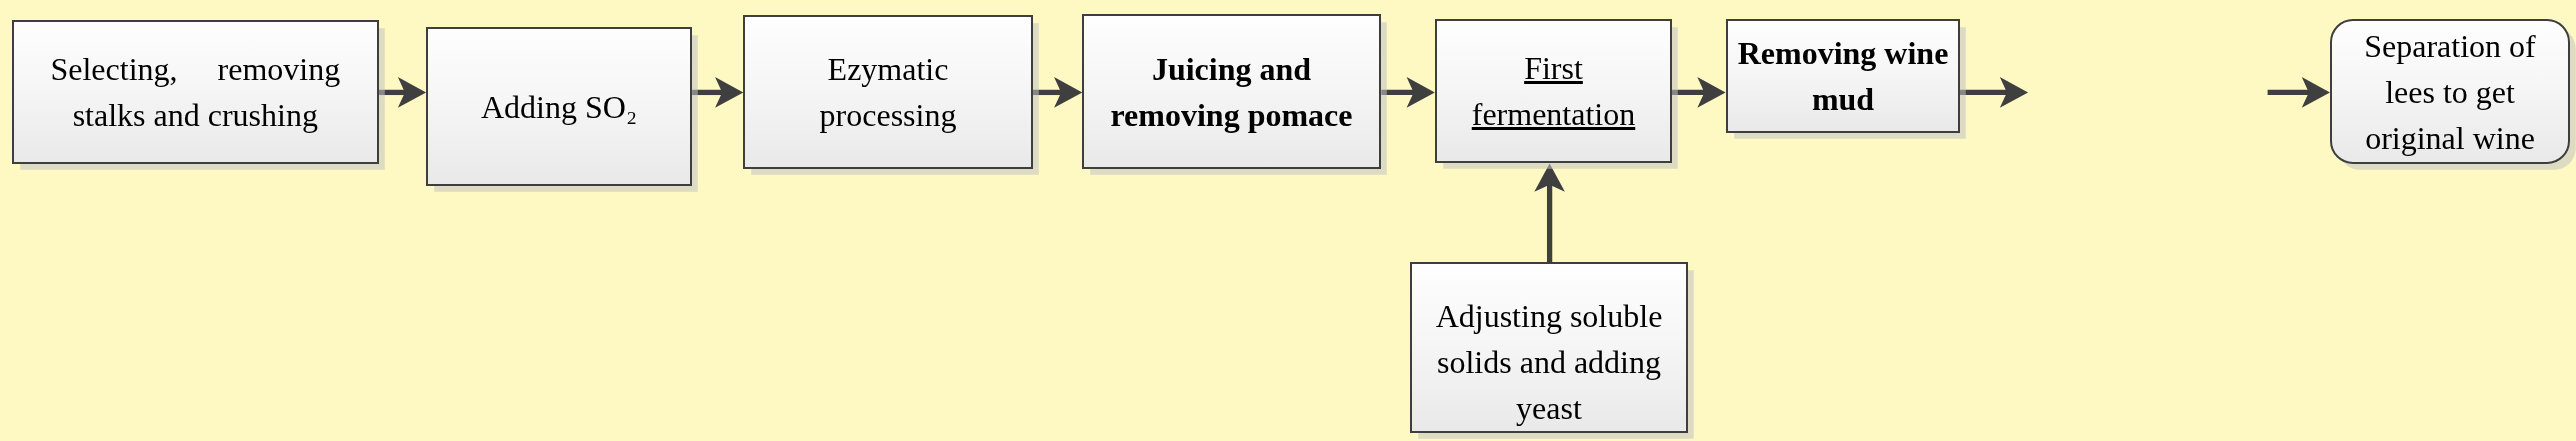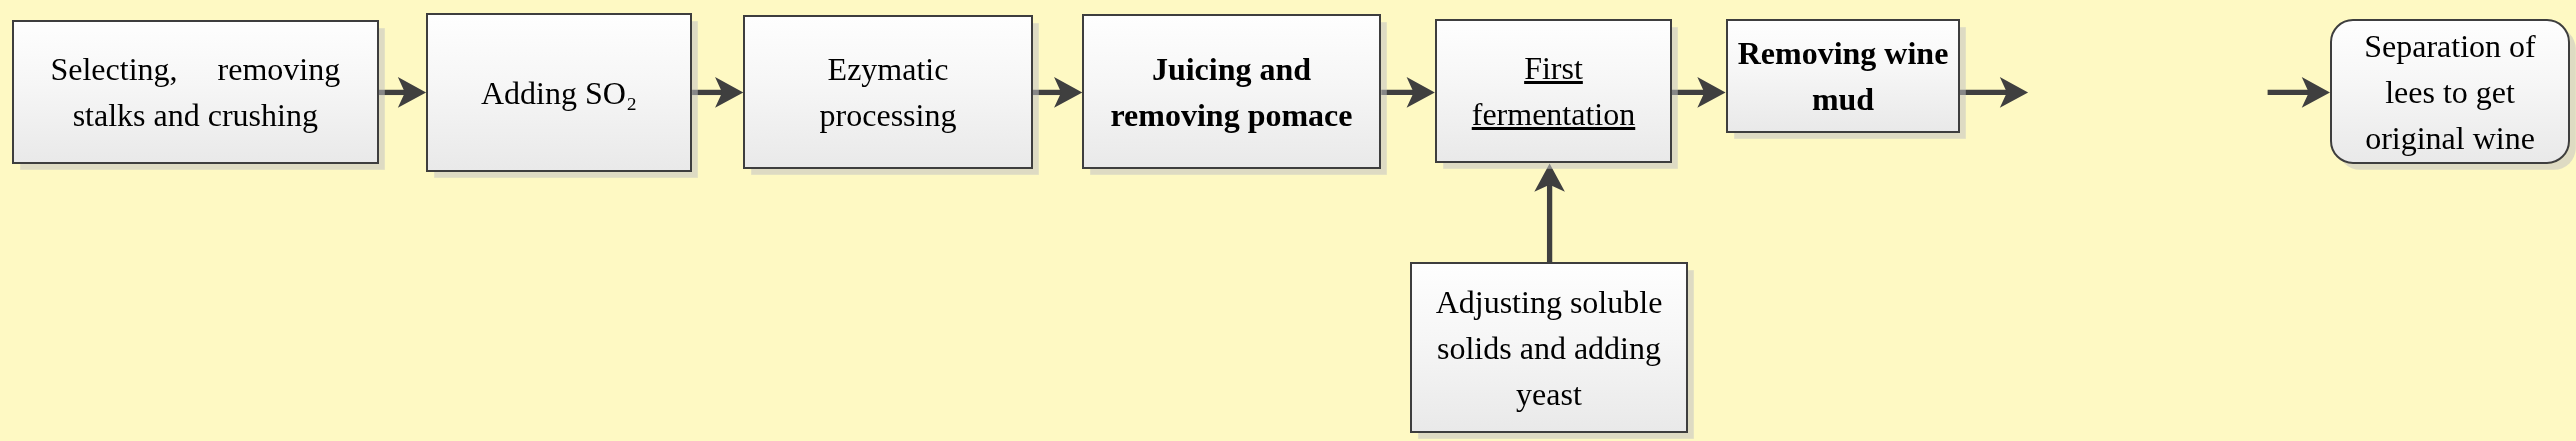--- a/index.html
+++ b/index.html
@@ -30,28 +30,28 @@
   }
   .box .label {
     white-space: pre-line;
     font-size: 32px;
     line-height: 46px;
     color: #000000;
     padding: 0 3.5px;
   }
   
   #b1 { left: 11.8px;   top: 20px;  width: 367px; height: 144px; }
-  #b2 { left: 426px;  top: 13px;  width: 266px; height: 159px; }
+  #b2 { left: 426px;  top: 27px;  width: 266px; height: 159px; }
   #b3 { left: 743px; top: 14.7px;  width: 290px; height: 154px; }
   #b4 { left: 1082px; top: 14px;  width: 299px; height: 155px; font-weight: bold; }
   #b5 { left: 1435px; top: 19.4px;  width: 237px; height: 144px; text-decoration: underline; }
   #b6 { left: 1726px; top: 19px;  width: 234px; height: 114px; font-weight: bold; }
   #b7 { left: 2028px; top: 19px;  width: 240px; height: 145px; }
   #b8 { left: 2330px; top: 19px;  width: 240px; height: 145px; border-radius: 23px; }
-  #b9 { left: 1410px; top: 262px; width: 278px; height: 171px; }
+  #b9 { left: 1410px; top: 262px; width: 278px; height: 171px; align-items: flex-end; }
   .arrow-line { stroke: #3f3f3f; stroke-width: 9; }
   .arrow-head { fill: #3f3f3f; stroke: none; }
 </style>
 </head>
 <body>
 
 <div class="canvas">
 
   <svg class="connector-layer" viewBox="0 0 4377 751">
     <g>

